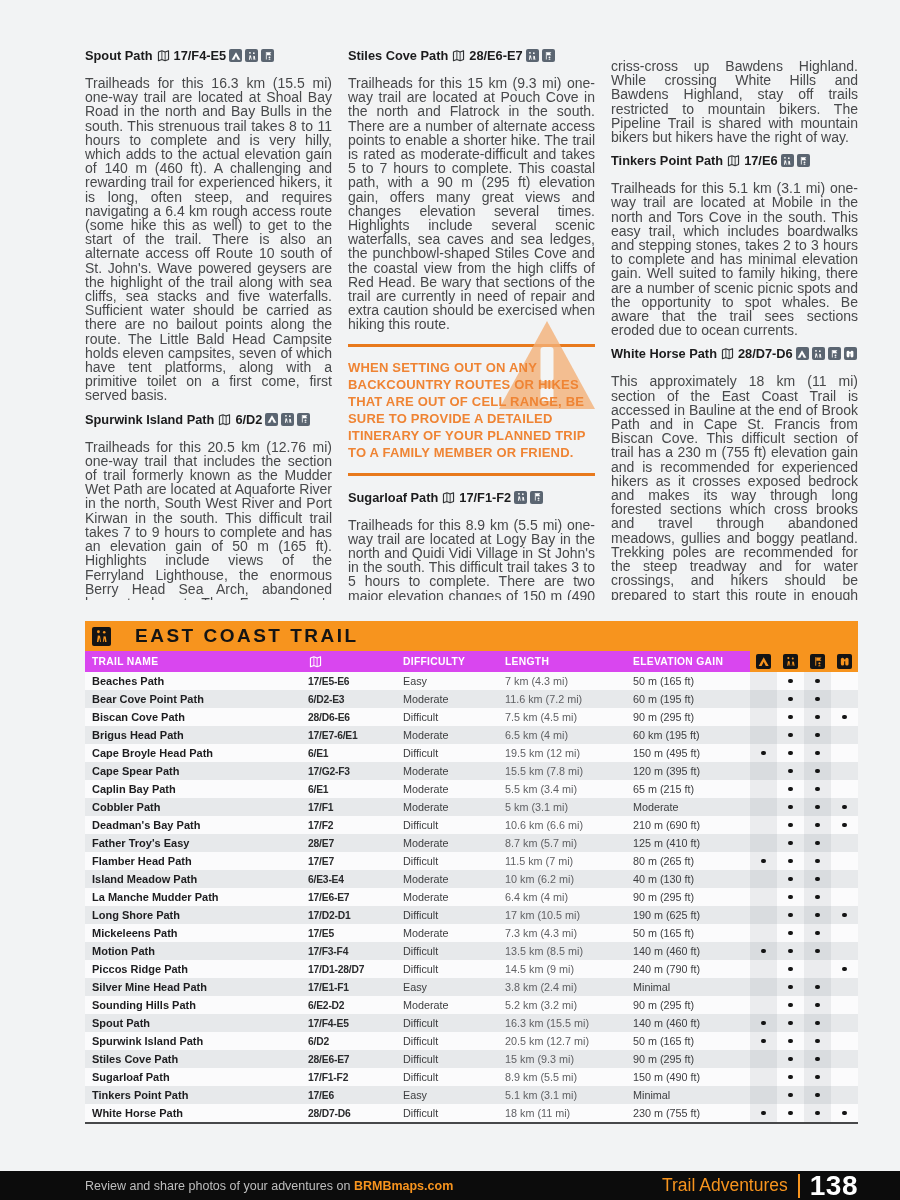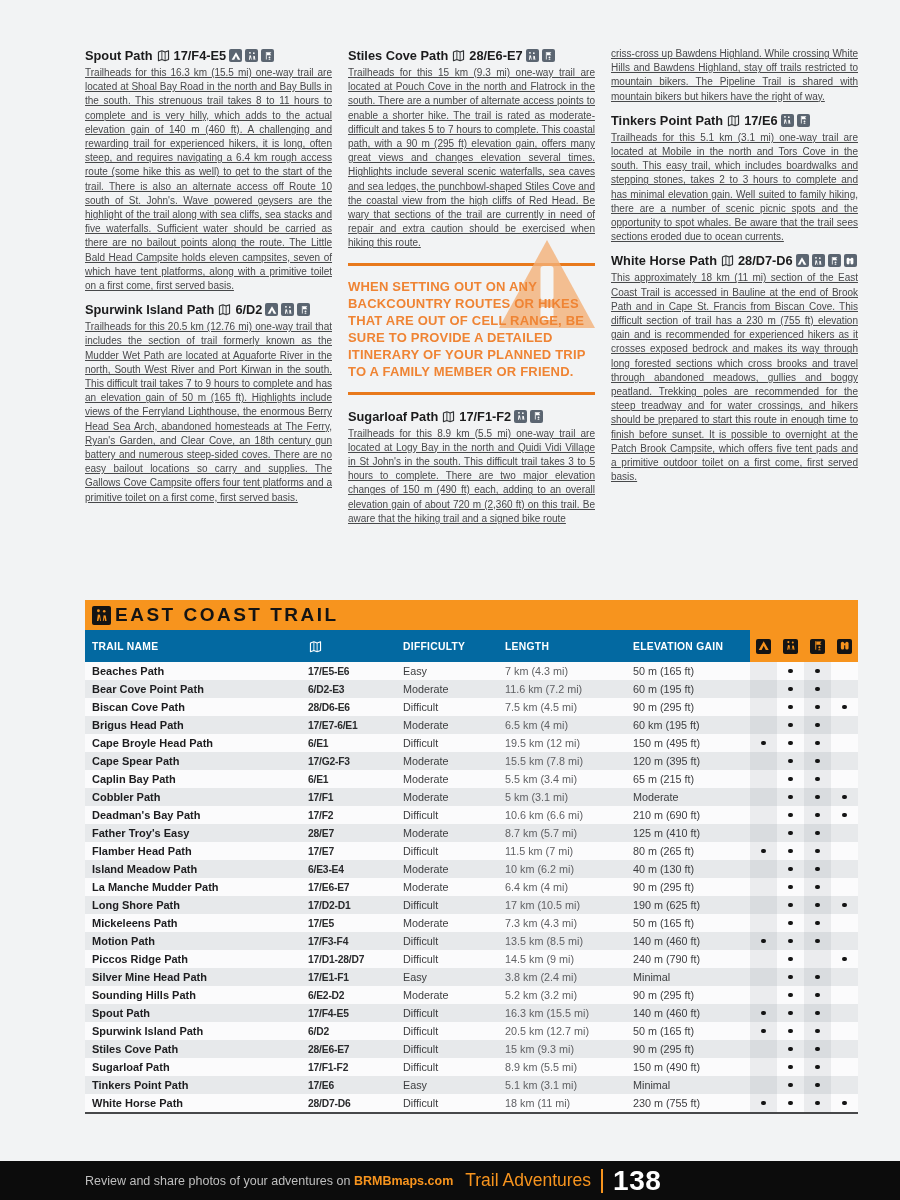--- a/index.html
+++ b/index.html
@@ -13,22 +13,22 @@
 
   
   .columns{display:flex;gap:16px;height:554px;overflow:hidden;}
   .col{width:247px;flex:0 0 247px;}
   h3.sec{
     font-size:12.8px;font-weight:bold;color:#1b1b1c;
     margin:2px 0 3px;display:flex;align-items:center;gap:3px;white-space:nowrap;
   }
   .sec .map-ref{font-weight:bold;}
   p.body{
-    font-size:10px;line-height:14.2px;text-align:justify;
-    color:#47484a;margin:1px 0 9px;hyphens:auto;text-decoration:underline;
+    font-size:14px;line-height:14.2px;text-align:justify;
+    color:#47484a;margin:13px 0 9px;hyphens:auto;
   }
   .icn{
     width:13px;height:13px;border-radius:2px;background:#5b6571;color:#fff;
     display:inline-flex;box-sizing:border-box;padding:1.5px;flex:0 0 13px;
   }
   .icn svg{width:100%;height:100%;display:block;}
   .book{width:15px;height:13px;display:inline-flex;color:#2f3133;flex:0 0 15px;}
   .book svg{width:100%;height:100%;display:block;}
 
   
@@ -38,49 +38,49 @@
   }
   .callout .tri{position:absolute;right:-4px;top:-30px;width:104px;height:96px;z-index:0;}
   .callout .tri svg{width:100%;height:100%;display:block;}
   .callout p{
     position:relative;z-index:1;margin:0;color:#ef8434;font-weight:bold;
     font-size:13px;line-height:17px;letter-spacing:.2px;
   }
 
   
   .trail-table{width:773px;border-bottom:2px solid #47484a;}
-  .band{height:30px;background:#f7941e;display:flex;align-items:center;padding-left:7px;gap:4px;box-sizing:border-box;}
+  .band{height:30px;background:#f7941e;display:flex;align-items:center;padding-left:7px;gap:24px;box-sizing:border-box;margin-top:21px;}
   .band .bicon{width:19px;height:19px;background:#141414;border-radius:2px;color:#f7941e;display:inline-flex;box-sizing:border-box;padding:2px;}
   .band .bicon svg{width:100%;height:100%;display:block;}
   .band-title{font-size:19px;font-weight:bold;letter-spacing:2.5px;color:#141414;}
 
   .grid-row{display:grid;grid-template-columns:223px 95px 102px 128px 117px repeat(4,27px);}
-  .thead{height:32px;background:#0369a1;color:#fff;align-items:center;font-size:10.3px;font-weight:bold;letter-spacing:.3px;}
+  .thead{height:21px;background:#d946ef;color:#fff;align-items:center;font-size:10.3px;font-weight:bold;letter-spacing:.3px;}
   .thead .cell{white-space:nowrap;}
   .thead .cell.first{padding-left:7px;}
   .thead .map-h{display:flex;align-items:center;}
   .thead .map-h .wmap{width:15px;height:13px;color:#fff;display:inline-flex;}
   .thead .map-h .wmap svg{width:100%;height:100%;}
   .icons-strip{grid-column:6/10;background:#f7941e;height:100%;display:grid;grid-template-columns:repeat(4,27px);place-items:center;}
   .icons-strip .hicn{width:15px;height:15px;background:#141414;border-radius:2px;color:#f7941e;display:inline-flex;box-sizing:border-box;padding:1.8px;}
   .icons-strip .hicn svg{width:100%;height:100%;display:block;}
 
   .row{height:18px;align-items:center;font-size:10.8px;color:#3c3d3f;background:#fbfbfc;}
   .row:nth-child(even){background:#e7e9eb;}
   .row .name{font-weight:bold;color:#1d1d1f;padding-left:7px;font-size:11px;white-space:nowrap;}
   .row .map{font-weight:bold;font-size:10.3px;color:#2a2b2d;letter-spacing:-.2px;white-space:nowrap;}
   .row .len{color:#606164;}
   .dotcell{height:100%;display:flex;align-items:center;justify-content:center;}
   .dotcell.tint{background:rgba(99,107,114,.10);}
   .dot{width:4.6px;height:4.6px;border-radius:50%;background:#141414;}
 
   
   .footer{
-    position:absolute;left:0;bottom:0;width:900px;height:39px;background:#0c0c0c;
-    display:flex;align-items:center;
+    position:absolute;left:0;bottom:0;width:900px;height:29px;background:#0c0c0c;
+    display:flex;align-items:center;justify-content:space-between;
     padding:0 42px 0 85px;box-sizing:border-box;gap:12px;
   }
   .f-left{font-size:12.5px;color:#bfbfbf;}
   .f-link{color:#f7941e;font-weight:bold;}
   .f-right{display:flex;align-items:center;gap:10px;}
   .f-title{color:#f7941e;font-size:17.5px;}
   .f-div{width:2px;height:24px;background:#f7941e;}
   .f-num{color:#ffffff;font-size:28px;font-weight:bold;letter-spacing:.5px;}
 </style>
 </head>

